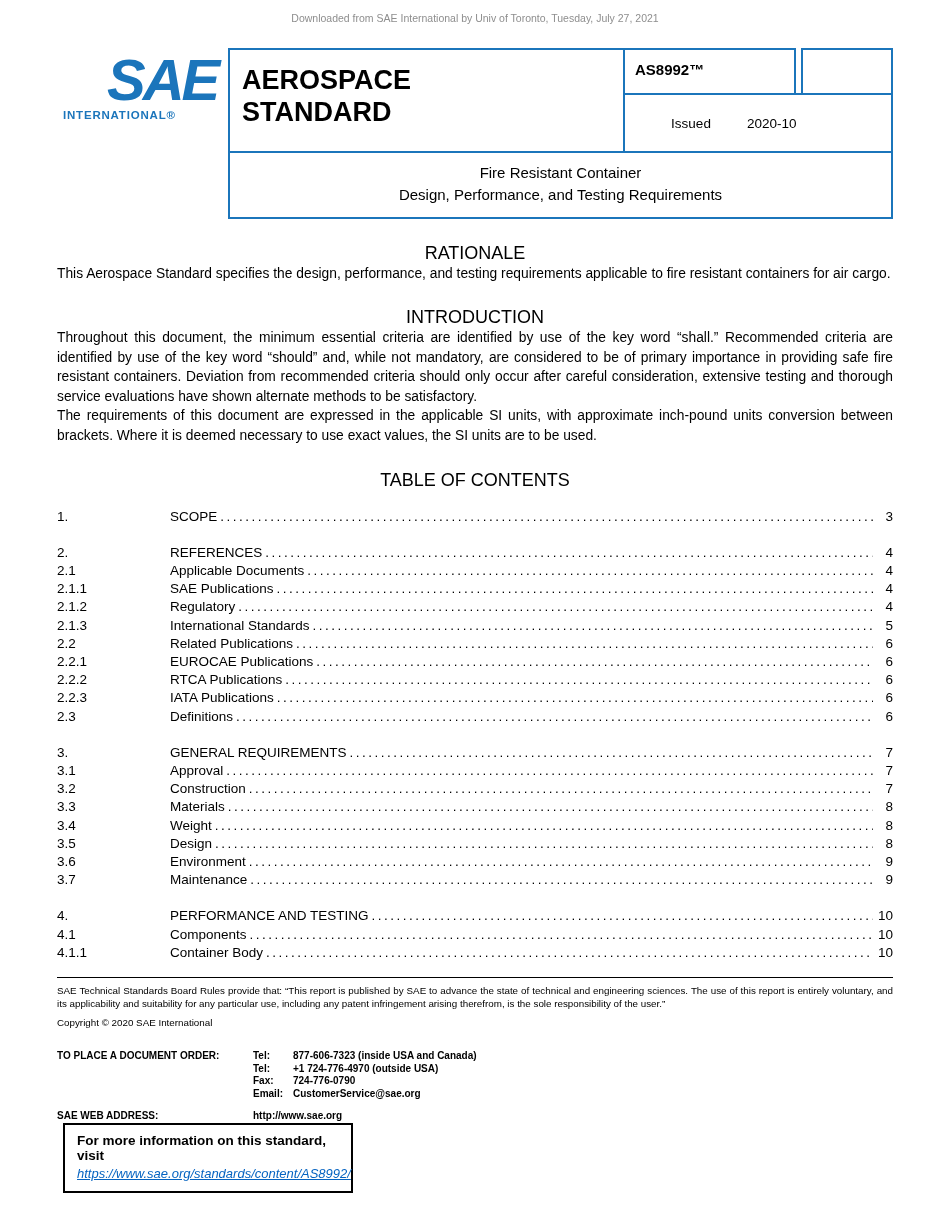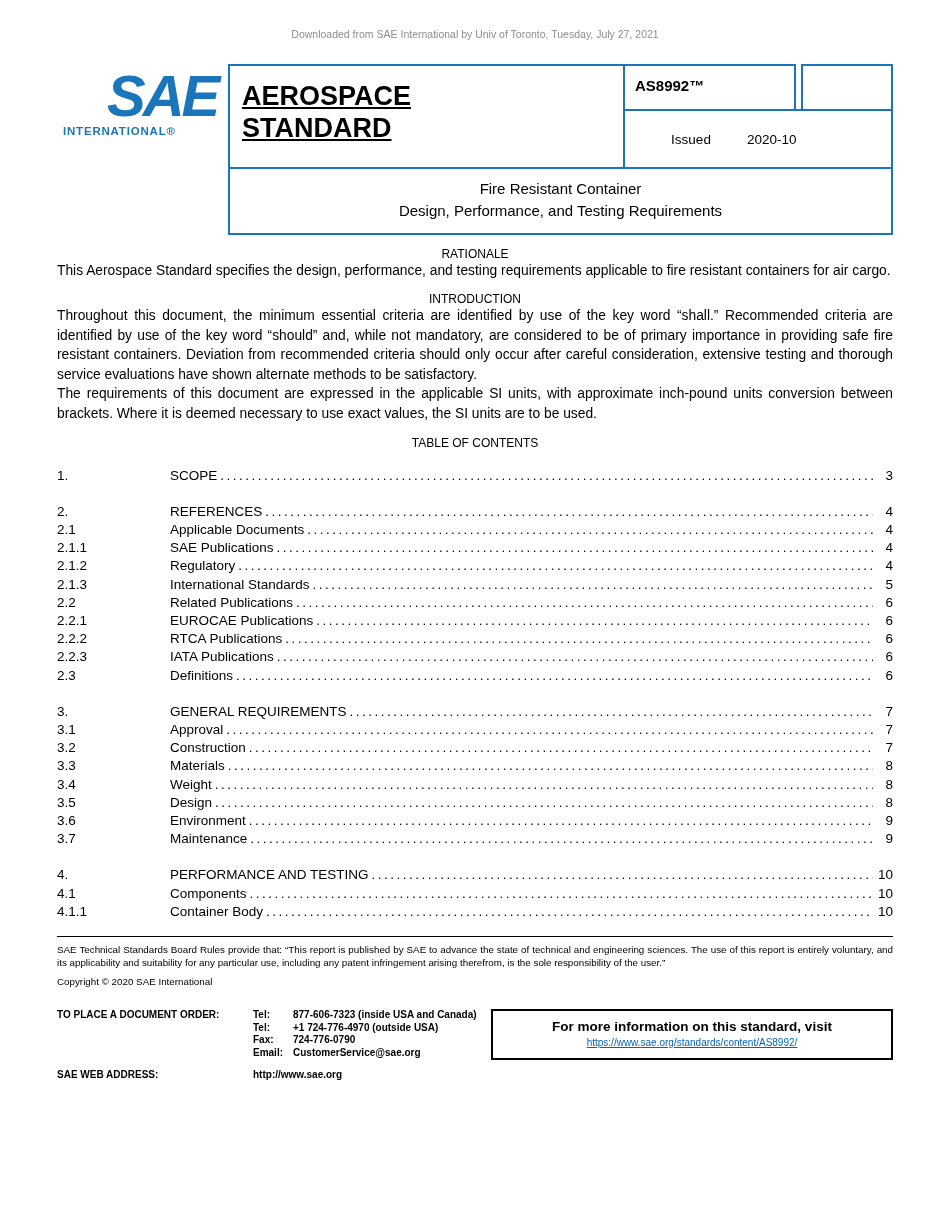--- a/index.html
+++ b/index.html
@@ -7,71 +7,71 @@
     --link:#0563c1;
     --wm:#8e8e8e;
   }
   *{margin:0;padding:0;box-sizing:border-box;}
   html,body{background:#fff;}
   body{
     width:950px;height:1230px;overflow:hidden;
     font-family:"Liberation Sans","DejaVu Sans",sans-serif;
     color:#000;
   }
-  .page{width:950px;height:1230px;padding:16px 57px;position:relative;}
+  .page{width:950px;height:1230px;padding:0 57px;position:relative;}
   .watermark{padding-top:12px;text-align:center;font-size:10.5px;color:var(--wm);}
 
   
   .header{display:flex;margin-top:24px;}
   .logo{width:171px;flex-shrink:0;padding-top:4px;padding-left:6px;}
   .logo-sae{font-size:58px;font-weight:bold;font-style:italic;color:var(--accent);letter-spacing:-3px;line-height:0.95;margin-left:44px;}
   .logo-intl{font-size:11.5px;font-weight:bold;color:var(--accent);letter-spacing:0.8px;margin-top:2px;}
   .ht{flex:1;}
   .ht-row1{display:flex;}
   .ht-doctype{
     width:397px;height:105px;border:2px solid var(--accent);
     font-size:27px;font-weight:bold;line-height:1.2;
-    padding:14px 0 0 12px;white-space:pre-line;text-decoration:underline;
+    padding:14px 0 0 12px;white-space:pre-line;
   }
   .ht-right{flex:1;margin-left:-2px;display:flex;flex-direction:column;}
   .ht-right-top{display:flex;height:47px;margin-bottom:-2px;border-radius:9px;}
   .ht-num{flex:1;border:2px solid var(--accent);font-size:15px;font-weight:bold;padding:11px 0 0 10px;}
   .ht-rev{width:92px;margin-left:5px;border:2px solid var(--accent);}
   .ht-issued{flex:1;border:2px solid var(--accent);display:flex;align-items:center;font-size:13.5px;padding-left:10px;text-align:center;}
   .ht-issued .lab{width:112px;display:inline-block;}
   .ht-title{
     margin-top:-2px;border:2px solid var(--accent);
     text-align:center;font-size:15px;line-height:1.45;
     padding:9px 0 11px;
   }
 
   
-  .heading{text-align:center;font-size:12px;margin-top:12px;}
+  .heading{text-align:center;font-size:18px;margin-top:24px;}
   .para{font-size:13.8px;line-height:1.42;text-align:justify;}
 
   
   .toc-list{margin-top:17px;}
   .toc-row{display:flex;align-items:baseline;font-size:13.5px;line-height:18.2px;}
   .toc-row.gap-before{margin-top:18px;}
   .toc-num{width:113px;flex-shrink:0;}
   .toc-title{flex-shrink:0;}
   .toc-dots{flex:1;overflow:hidden;white-space:nowrap;letter-spacing:2.5px;margin:0 3px;}
   .toc-page{flex-shrink:0;min-width:17px;text-align:right;}
 
   
   .footer{margin-top:15px;border-top:1px solid #000;padding-top:7px;font-size:9.8px;}
   .f-para{text-align:justify;line-height:1.32;margin-bottom:6px;}
   .f-copy{margin-bottom:5px;}
-  .contact-wrap{display:flex;margin-top:22px;align-items:flex-start;}
+  .contact-wrap{display:flex;margin-top:22px;align-items:flex-start;flex-direction:column;}
   .contact-grid{flex:1;display:grid;grid-template-columns:196px 40px auto;font-weight:bold;font-size:10px;line-height:1.28;align-content:start;}
   .web-row{margin-top:9px;}
   .web-url{grid-column:2/4;}
-  .infobox{width:402px;flex-shrink:0;border:2px solid #000;padding:8px 12px 10px;margin-left:6px;text-align:center;}
+  .infobox{width:290px;flex-shrink:0;border:2px solid #000;padding:8px 12px 10px;margin-left:6px;}
   .infobox-head{font-size:13.5px;font-weight:bold;}
-  .infobox-link{font-size:10px;color:var(--link);text-decoration:underline;margin-top:3px;display:inline-block;cursor:pointer;}
+  .infobox-link{font-size:13px;color:var(--link);text-decoration:underline;margin-top:3px;display:inline-block;cursor:pointer;font-style:italic;}
 </style>
 </head>
 <body>
 
 <div class="page">
 
   <div class="watermark">Downloaded from SAE International by Univ of Toronto, Tuesday, July 27, 2021</div>
 
   <div class="header">
     <div class="logo">

